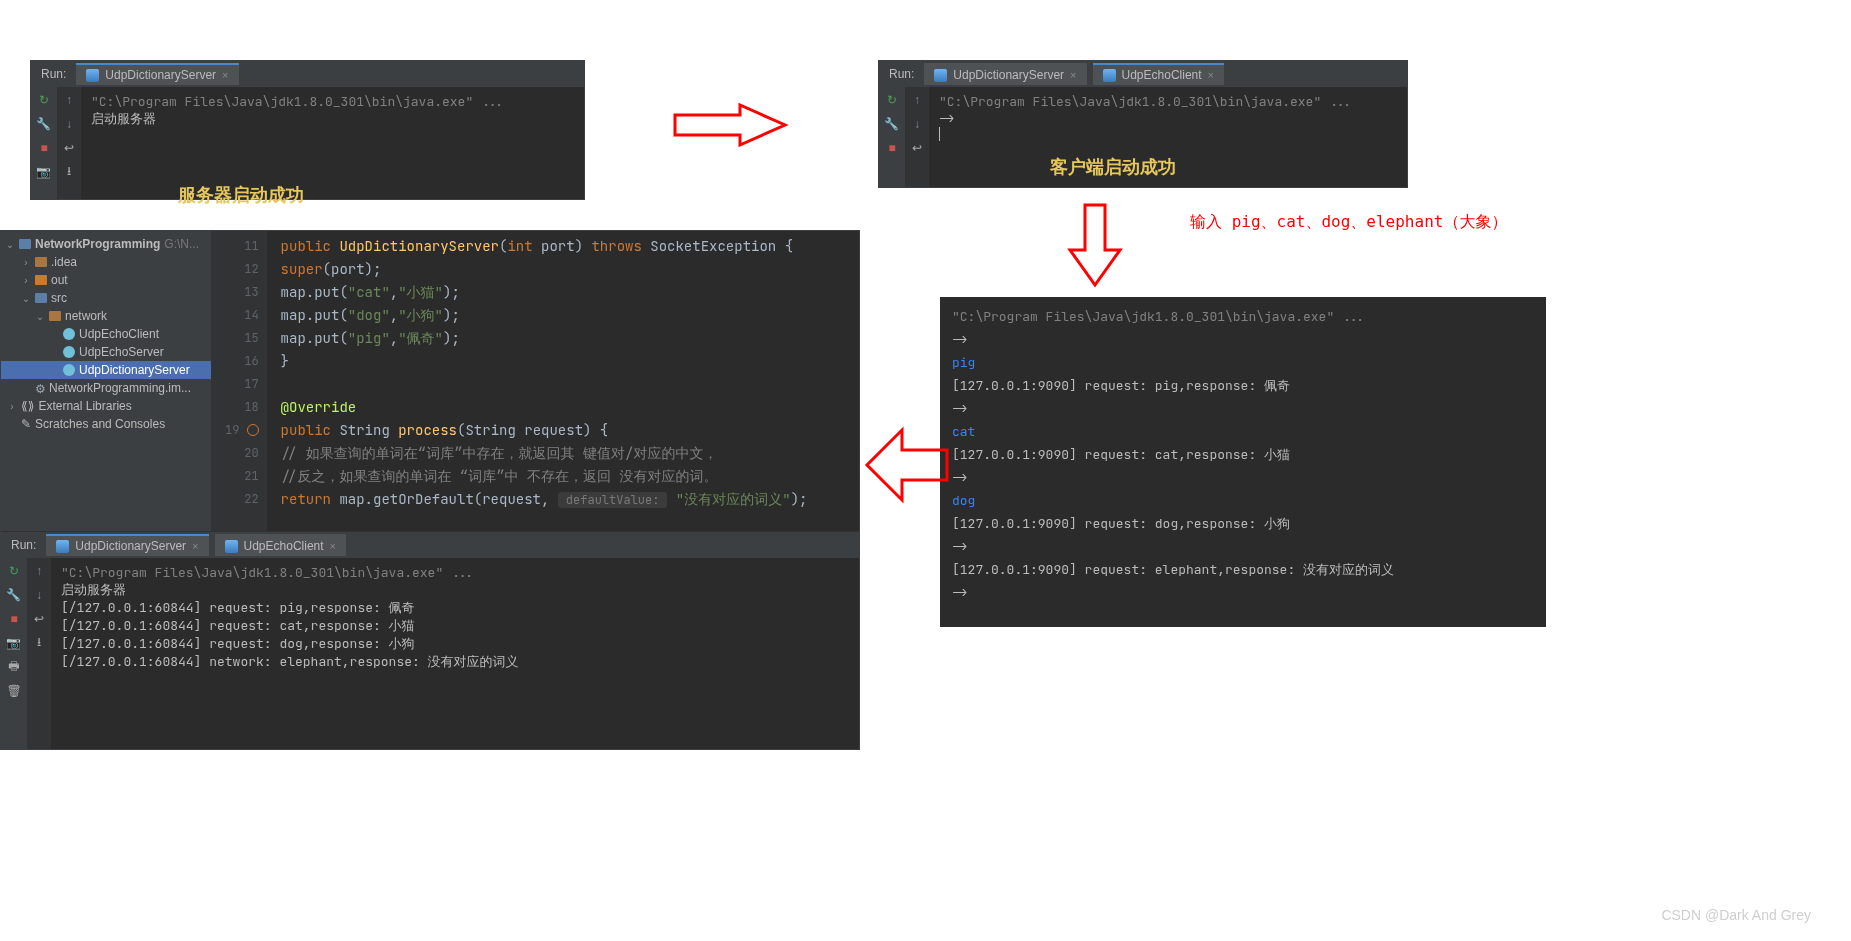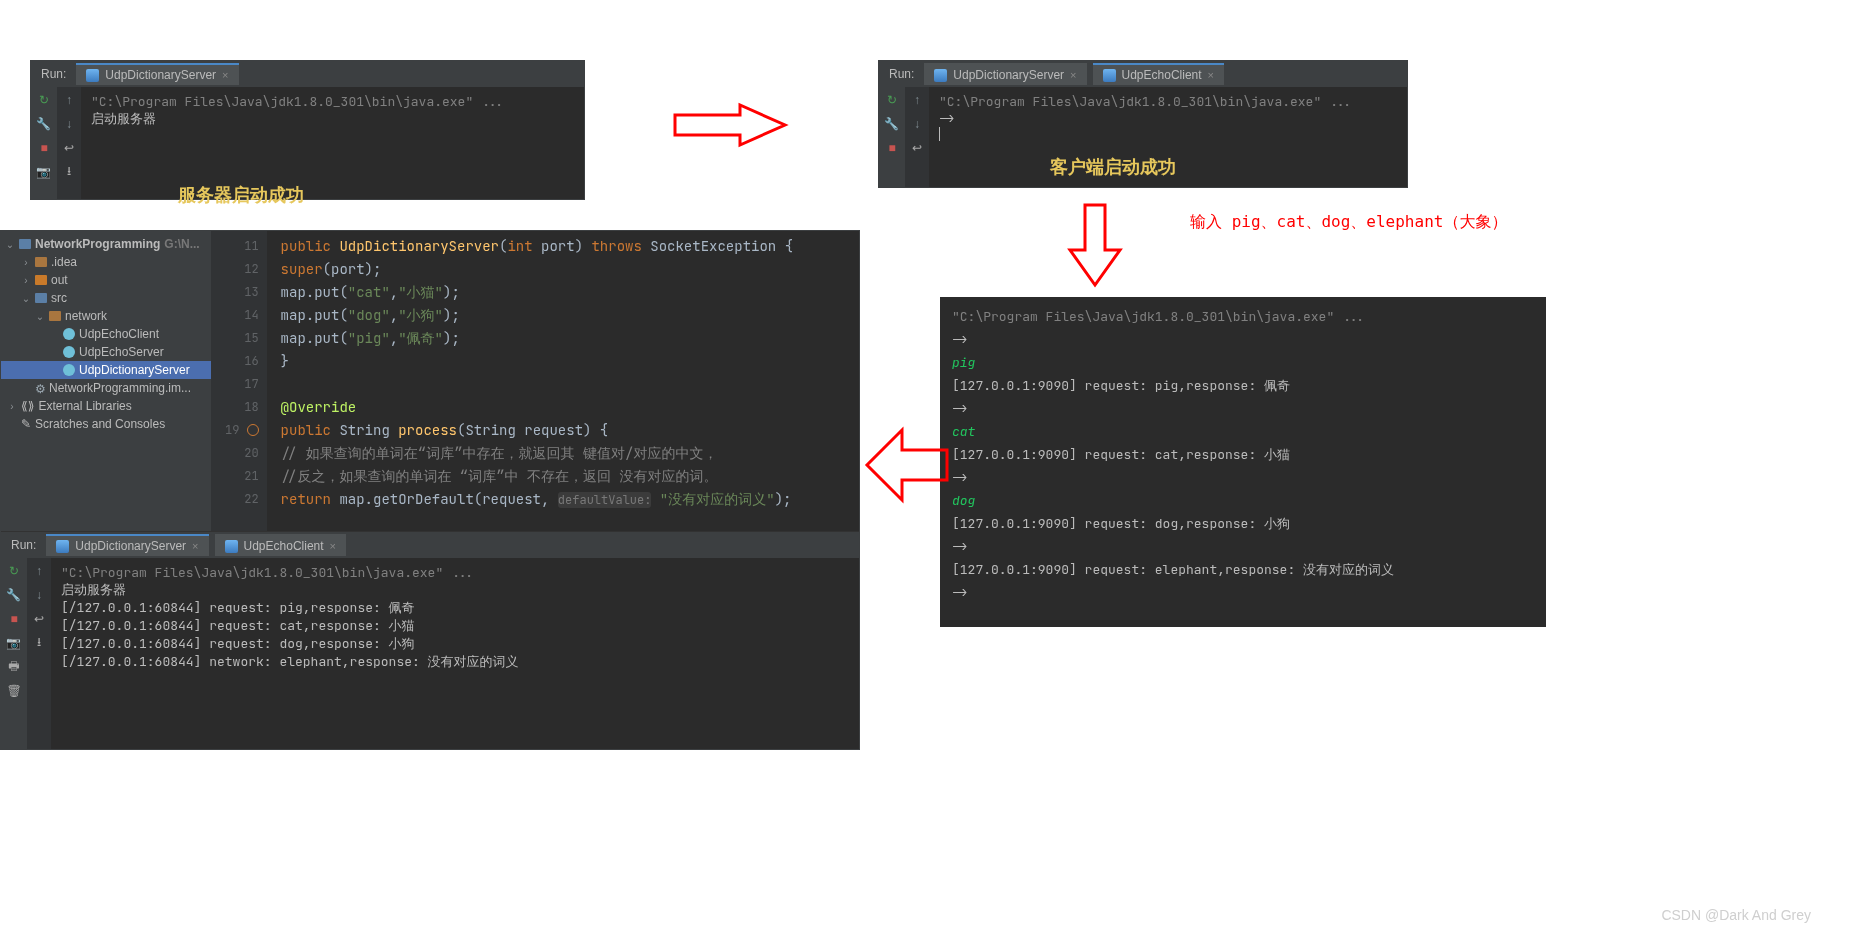--- a/index.html
+++ b/index.html
@@ -98,21 +98,21 @@
   }
   .proj-tree .row { display:flex; align-items:center; gap:4px; padding:2px 4px; white-space:nowrap;}
   .proj-tree .row.sel { background:#4b6eaf; color:#fff; }
   .chev { color:#8a8f93; width:10px; display:inline-block; text-align:center; font-size:10px;}
   .fold-ic { width:12px;height:10px; background:#a9763f; display:inline-block; border-radius:1px;}
   .fold-ic.orange { background:#c97a2a; }
   .fold-ic.blue   { background:#5b7fa6; }
   .file-ic { width:10px;height:12px; display:inline-block; border-radius:1px;}
   .file-ic.c { background:#6fc0d8; border-radius:50%; width:12px;height:12px;}
   .file-ic.gear { color:#9aa7b0; }
-  .proj-tree .muted{ color:#787878;font-weight:bold;}
+  .proj-tree .muted{ color:#787878;}
   .lib-ic::before{content:"⟪";}
   .lib-ic::after{content:"⟫";}
 
   .editor {
     flex:1;
     display:flex;
     background:#2b2b2b;
   }
   .ln-col {
     background:#313335;
@@ -128,39 +128,39 @@
     font-size:14px;
     line-height:23px;
     color:#a9b7c6;
   }
   .kw   { color:#cc7832; }
   .fn   { color:#ffc66d; }
   .str  { color:#6a8759; }
   .cmt  { color:#808080; }
   .ann  { color:#bef264; }
   .param-hint{
-    background:#3b3b3b; color:#787878; padding:0 0; border-radius:3px; font-size:12px;
+    background:#3b3b3b; color:#787878; padding:0 8px; border-radius:3px; font-size:12px;
   }
   .ov-ic { display:inline-block;width:12px;height:12px;border:1px solid #cc7832;border-radius:50%;position:relative;top:2px;}
 
   .big-run { flex:1; display:flex; flex-direction:column; border-top:1px solid #323232;}
   .big-run .run-body{flex:1;}
 
   
   .right-console {
     position:absolute;
     left:940px; top:297px;
     width:606px; height:330px;
     background:#2b2b2b;
     padding:8px 12px;
     color:#bbb;
     line-height:23px;
   }
   .right-console .cmd{color:#808080;}
-  .right-console .in { color:#22c55e; font-style:italic;}
+  .right-console .in { color:#3b82f6; }
 
   
   .arrow { position:absolute; stroke:#ff0000; fill:#ff0000; }
   .red-text{
     position:absolute;
     color:#ff0000;
     font-family:"Consolas","Microsoft YaHei",monospace;
     font-size:16px;
   }
   .watermark{

